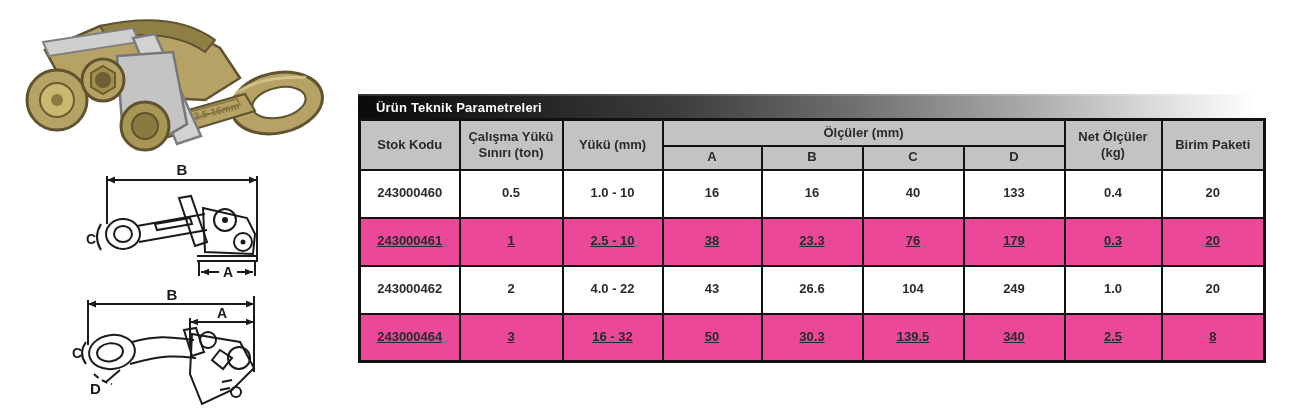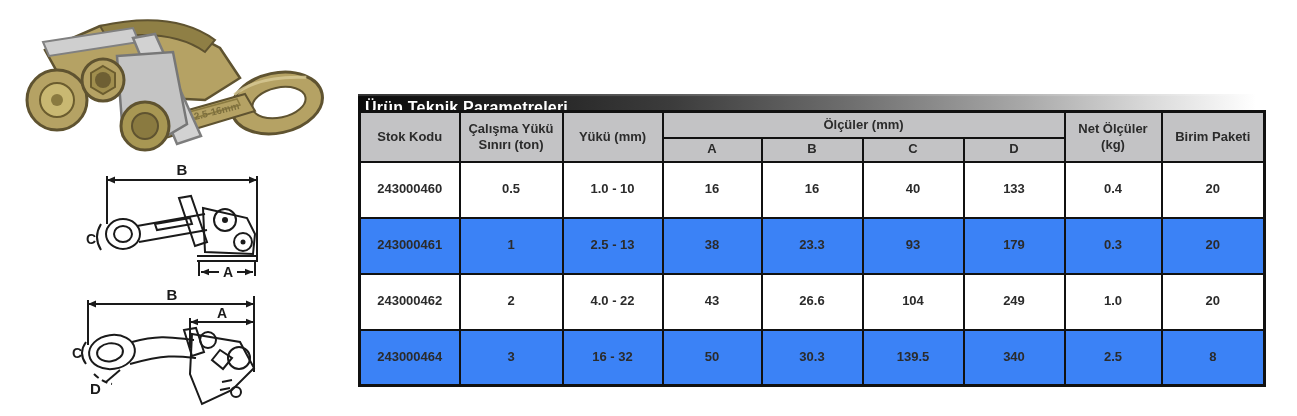--- a/index.html
+++ b/index.html
@@ -34,50 +34,50 @@
     left: 358px; top: 94px;
     width: 898px; height: 27px;
     background: linear-gradient(90deg, #0a0a0a 0%, #222222 18%, #3c3c3c 35%,
                 #6f6f6f 55%, #a8a8a8 74%, #d9d9d9 88%, #ffffff 100%);
     box-shadow: inset 0 2px 1px rgba(255,255,255,0.18), inset 0 -1px 0 rgba(0,0,0,0.25);
     display: flex;
     align-items: center;
   }
   .title-bar h1 {
     color: #ffffff;
-    font-size: 16px;
+    font-size: 13px;
     font-weight: bold;
     letter-spacing: 0.2px;
-    padding-left: 7px;
+    padding-left: 18px;
     line-height: 1;
   }
   table.spec {
     position: absolute;
-    left: 358px; top: 110px;
+    left: 358px; top: 118px;
     width: 905px;
     border-collapse: collapse;
     table-layout: fixed;
     background: #ffffff;
   }
   table.spec th, table.spec td {
     border: 2.5px solid #111111;
     text-align: center;
     vertical-align: middle;
     font-size: 13px;
     font-weight: bold;
     color: #2b2b2b;
     line-height: 1.25;
     padding: 0 2px;
   }
   table.spec { border: 3px solid #111111; }
   th.hdr { background: #c3c3c5; }
   tr.hrow1 { height: 26px; }
   tr.hrow2 { height: 24px; }
-  tr.data { height: 56px; }
-  tr.data.alt td { background: #3b82f6; }
+  tr.data { height: 48px; }
+  tr.data.alt td { background: #ec4899; text-decoration: underline; }
   tr.data.plain td { background: #ffffff; }
   .dim-label { font: bold 15px "Liberation Sans", sans-serif; fill: #1a1a1a; }
   .dim-label-sm { font: bold 14px "Liberation Sans", sans-serif; fill: #1a1a1a; }
   .mark-text { font: bold 10px "Liberation Sans", sans-serif; fill: #7d6f3e; }
 </style>
 </head>
 <body>
 
 <div class="sheet">
 
@@ -242,24 +242,24 @@
       <td>16</td>
       <td>16</td>
       <td>40</td>
       <td>133</td>
       <td>0.4</td>
       <td>20</td>
     </tr>
     <tr class="data alt">
       <td>243000461</td>
       <td>1</td>
-      <td>2.5 - 13</td>
+      <td>2.5 - 10</td>
       <td>38</td>
       <td>23.3</td>
-      <td>93</td>
+      <td>76</td>
       <td>179</td>
       <td>0.3</td>
       <td>20</td>
     </tr>
     <tr class="data plain">
       <td>243000462</td>
       <td>2</td>
       <td>4.0 - 22</td>
       <td>43</td>
       <td>26.6</td>

